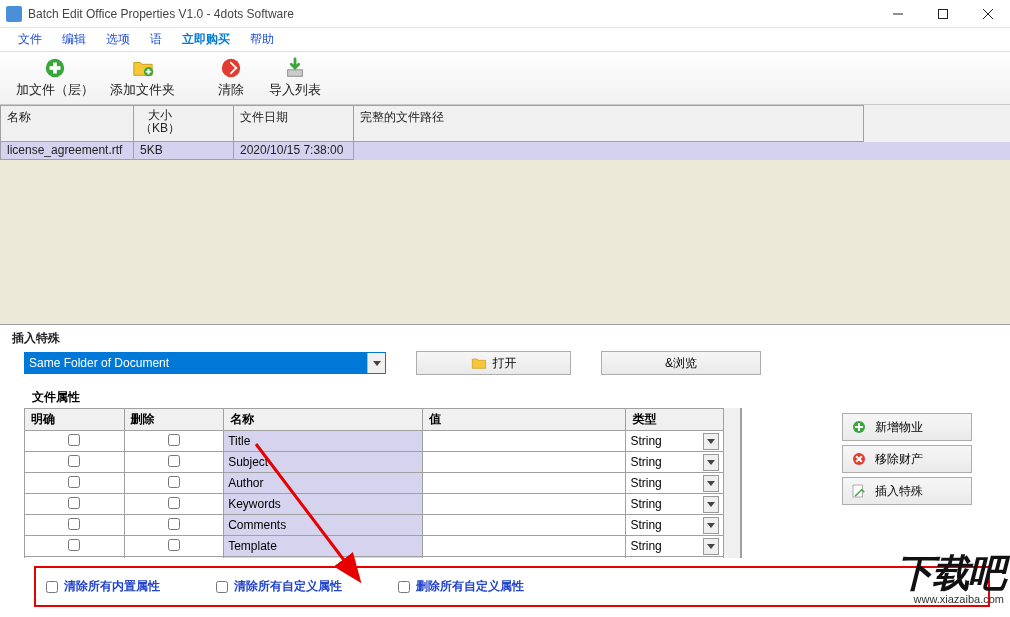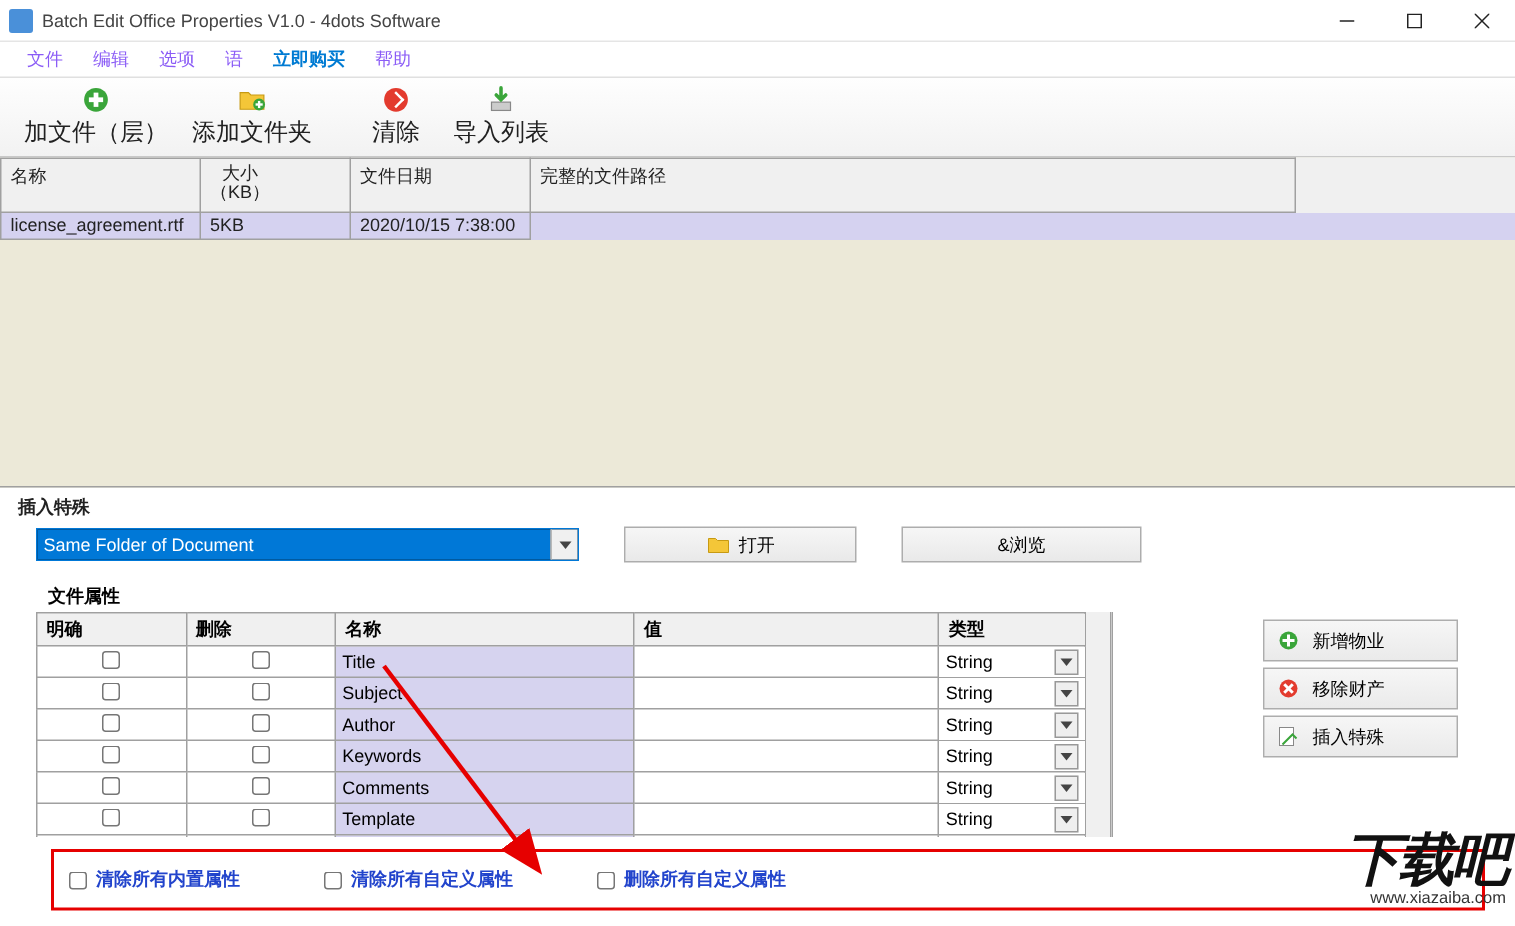--- a/index.html
+++ b/index.html
@@ -8,28 +8,28 @@
 
 .titlebar { height: 28px; background: #fff; display: flex; align-items: center; border-bottom: 1px solid #e5e5e5; }
 .titlebar .app-icon { width: 16px; height: 16px; margin: 0 6px; background: #4a90d9; border-radius: 2px; }
 .titlebar .title { flex: 1; color: #444; font-size: 12px; }
 .titlebar .win-controls { display: flex; }
 .titlebar .win-btn { width: 45px; height: 28px; display: flex; align-items: center; justify-content: center; color: #333; }
 .titlebar .win-btn svg { width: 10px; height: 10px; }
 
 
 .menubar { height: 23px; background: #fff; display: flex; align-items: center; padding: 0 8px; gap: 0; }
-.menubar .menu-item { padding: 3px 10px; color: #8b5cf6; }
+.menubar .menu-item { padding: 3px 10px; color: #1d4ed8; }
 .menubar .menu-buy { color: #007bd3; font-weight: bold; }
 
 
 .toolbar { height: 54px; background: linear-gradient(#fefefe, #f2f2f2); border-top: 1px solid #e0e0e0; border-bottom: 1px solid #c8c8c8; display: flex; align-items: center; padding: 0 8px; }
 .tool-btn { display: flex; flex-direction: column; align-items: center; justify-content: center; padding: 3px 8px; min-width: 60px; height: 48px; cursor: pointer; }
 .tool-icon { width: 24px; height: 24px; margin-bottom: 2px; }
-.tool-label { font-size: 16px; color: #222; }
+.tool-label { font-size: 13px; color: #222; }
 .tool-label.blue { color: #2244cc; font-weight: bold; }
 .tool-sep { width: 18px; }
 .tool-sep.wide { width: 70px; }
 
 
 .filelist { height: 220px; background: #ece9d8; border-bottom: 1px solid #a0a0a0; }
 .fl-header { display: flex; background: #f0f0f0; height: 37px; }
 .fl-header .col { border: 1px solid #a0a0a0; border-left: none; display: flex; align-items: flex-start; padding: 3px 6px; color: #222; }
 .fl-header .col:first-child { border-left: 1px solid #a0a0a0; }
 .fl-header .col.size { text-align: center; line-height: 1.1; flex-direction: column;}
@@ -37,21 +37,21 @@
 .fl-row .cell { border: 1px solid #a0a0a0; border-top: none; border-left: none; padding: 1px 6px; color: #222; }
 .fl-row .cell:first-child { border-left: 1px solid #a0a0a0; }
 .col.name, .cell.name { width: 134px; }
 .col.size, .cell.size { width: 100px; }
 .col.date, .cell.date { width: 120px; }
 .col.path, .cell.path { width: 510px; }
 
 
 .section-label { padding: 5px 12px 2px; font-weight: bold; color: #222; }
 .output-row { display: flex; align-items: center; gap: 30px; padding: 2px 20px 8px 24px; }
-.output-combo { width: 362px; height: 22px; border: 1px solid #0078d7; background: #000000; display: flex; align-items: center; }
+.output-combo { width: 362px; height: 22px; border: 1px solid #0078d7; background: #7f1d1d; display: flex; align-items: center; }
 .output-combo .val { flex: 1; background: #0078d7; color: #fff; padding: 2px 4px; height: 100%; display: flex; align-items: center; }
 .output-combo .drop { width: 18px; height: 100%; border-left: 1px solid #b9b9b9; display: flex; align-items: center; justify-content: center; background: #f0f0f0; }
 .out-btn { width: 155px; height: 24px; border: 1px solid #adadad; background: linear-gradient(#f6f6f6,#e9e9e9); display: flex; align-items: center; justify-content: center; gap: 6px; }
 .out-btn.wide { width: 160px; }
 
 
 .props-area { display: flex; padding: 2px 12px 0 24px; gap: 100px; }
 .props-left { flex: 0 0 700px; }
 .props-label { font-weight: bold; margin: 4px 0 2px 8px; }
 .prop-table { width: 700px; border-collapse: collapse; }

